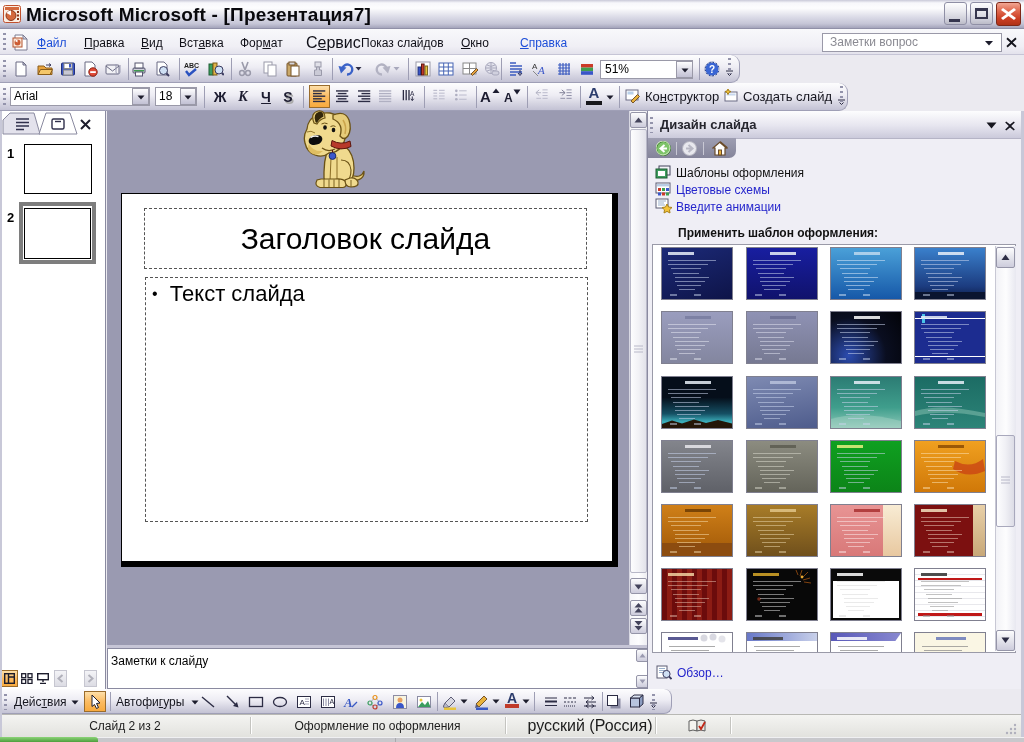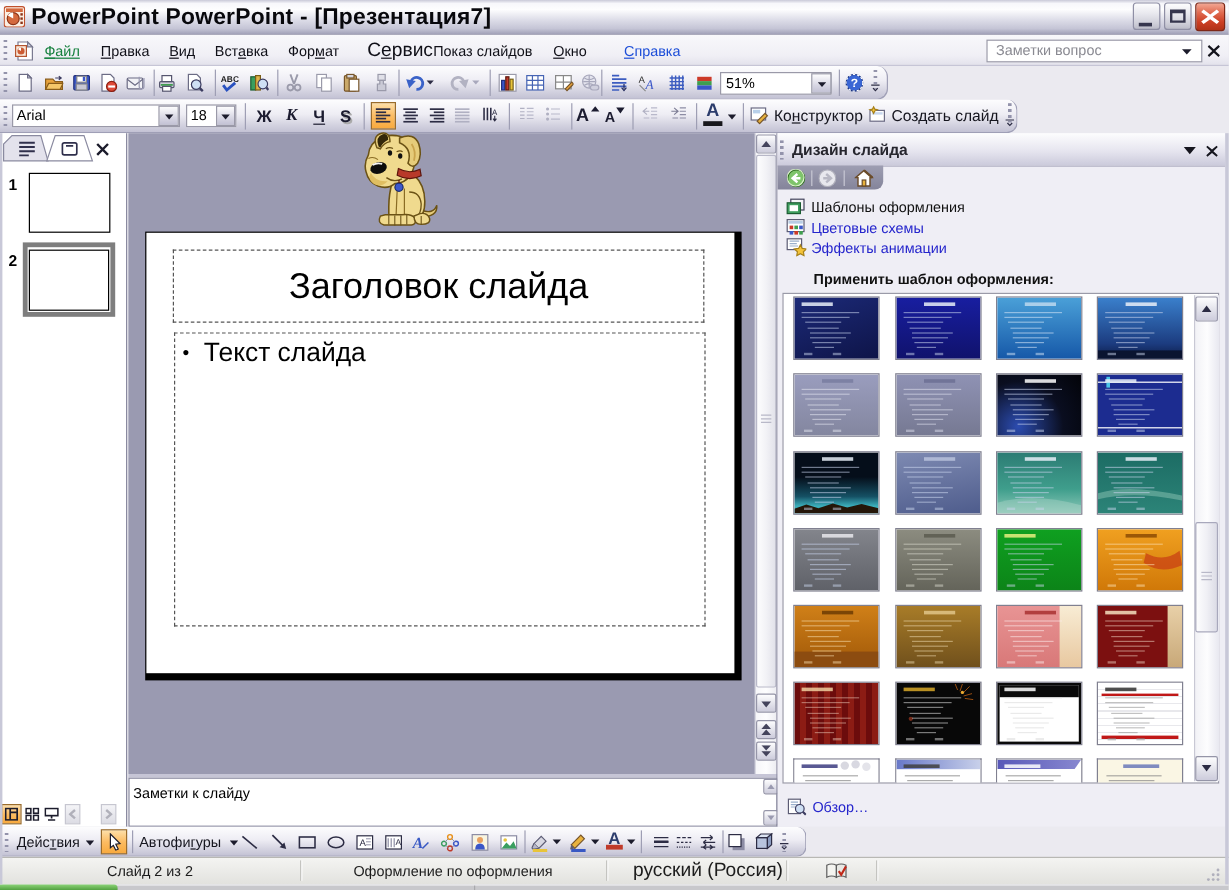--- a/index.html
+++ b/index.html
@@ -13,39 +13,39 @@
 <div style="position:absolute;left:0px;top:0px;width:1024px;height:29px;background:linear-gradient(180deg,#c9c9d8 0%,#f7f7fb 10%,#fdfdfe 28%,#dadae6 60%,#c5c5d6 82%,#a3a3ba 97%,#76768e 100%);"></div>
 <svg style="position:absolute;left:3px;top:5px;" width="18" height="18" viewBox="0 0 18 18">
     <rect x="0.5" y="0.5" width="17" height="17" rx="2" fill="#fceee2" stroke="#c0502d"></rect>
     <rect x="2" y="2" width="14" height="3" fill="#d4693e"></rect>
     <circle cx="8" cy="10.5" r="5" fill="#d4693e" stroke="#8c3317"></circle>
     <path d="M8 10.5 L8 5.5 A5 5 0 0 0 3.5 8 Z" fill="#fff"></path>
     <rect x="14" y="6" width="2" height="2" fill="#8c3317"></rect>
     <rect x="14" y="9.5" width="2" height="2" fill="#8c3317"></rect>
     <rect x="14" y="13" width="2" height="2" fill="#8c3317"></rect>
   </svg>
-<div style="position:absolute;left:26px;top:3px;width:700px;height:23px;font-size:19px;font-weight:bold;color:#08080c;line-height:23px;letter-spacing:0.2px;">PowerPoint PowerPoint - [Презентация7]</div>
+<div style="position:absolute;left:26px;top:3px;width:700px;height:23px;font-size:19px;font-weight:bold;color:#08080c;line-height:23px;letter-spacing:0.2px;">Microsoft Microsoft - [Презентация7]</div>
 <div style="position:absolute;left:944px;top:2px;width:23px;height:23px;background:linear-gradient(180deg,#fdfdfe,#e8e8ee 40%,#cdcdd8 80%,#bcbcc8);border:1px solid #8f8fa5;border-radius:3px;"></div>
 <div style="position:absolute;left:949px;top:19px;width:11px;height:3px;background:#36364e;"></div>
 <div style="position:absolute;left:970px;top:2px;width:23px;height:23px;background:linear-gradient(180deg,#fdfdfe,#e8e8ee 40%,#cdcdd8 80%,#bcbcc8);border:1px solid #8f8fa5;border-radius:3px;"></div>
 <div style="position:absolute;left:975px;top:8px;width:13px;height:11px;border:2px solid #36364e;border-top-width:3px;"></div>
 <div style="position:absolute;left:996px;top:2px;width:25px;height:24px;background:linear-gradient(180deg,#f2a693 0%,#e06a50 35%,#cc3f24 70%,#b03218 100%);border:1px solid #7e2818;border-radius:3px;"></div>
 <svg style="position:absolute;left:1000px;top:6px;" width="17" height="16" viewBox="0 0 17 16">
     <path d="M3 2 L8.5 6 L14 2 L16 4 L10.5 8 L16 12 L14 14 L8.5 10 L3 14 L1 12 L6.5 8 L1 4 Z" fill="#fff"></path>
   </svg>
 <div style="position:absolute;left:0px;top:29px;width:1024px;height:26px;background:linear-gradient(180deg,#f8f8fb,#f0eff5 70%,#e3e2ec 100%);border-bottom:1px solid #c6c5d6;"></div>
 <div class="grip" style="position:absolute;left:3px;top:33px;width:3px;height:18px;"></div>
 <svg style="position:absolute;left:12px;top:34px;" width="17" height="17" viewBox="0 0 17 17">
     <path d="M3 1 H11 L15 5 V16 H3 Z" fill="#fff" stroke="#7a7a90"></path>
     <path d="M11 1 L15 5 H11 Z" fill="#d8d8e4" stroke="#7a7a90"></path>
     <rect x="1" y="4" width="9" height="9" fill="#f8e8da" stroke="#b5552f"></rect>
     <circle cx="5.5" cy="8.5" r="3" fill="#cc5c33"></circle>
     <path d="M5.5 8.5 V5.5 A3 3 0 0 0 3 7 Z" fill="#fff"></path>
   </svg>
-<div style="position:absolute;left:37px;top:36px;width:100px;height:14px;font-size:12px;color:#15803d;line-height:14px;width:auto;text-decoration:underline;"><u>Ф</u>айл</div>
+<div style="position:absolute;left:37px;top:36px;width:100px;height:14px;font-size:12px;color:#1d4ed8;line-height:14px;width:auto;"><u>Ф</u>айл</div>
 <div style="position:absolute;left:84px;top:36px;width:100px;height:14px;font-size:12px;color:#101018;line-height:14px;width:auto;"><u>П</u>равка</div>
 <div style="position:absolute;left:141px;top:36px;width:100px;height:14px;font-size:12px;color:#101018;line-height:14px;width:auto;"><u>В</u>ид</div>
 <div style="position:absolute;left:179px;top:36px;width:100px;height:14px;font-size:12px;color:#101018;line-height:14px;width:auto;">Вст<u>а</u>вка</div>
 <div style="position:absolute;left:240px;top:36px;width:100px;height:14px;font-size:12px;color:#101018;line-height:14px;width:auto;">Фор<u>м</u>ат</div>
 <div style="position:absolute;left:306px;top:36px;width:100px;height:14px;font-size:16px;color:#101018;line-height:14px;width:auto;">С<u>е</u>рвис</div>
 <div style="position:absolute;left:361px;top:36px;width:100px;height:14px;font-size:12px;color:#101018;line-height:14px;width:auto;">Показ слайдов</div>
 <div style="position:absolute;left:461px;top:36px;width:100px;height:14px;font-size:12px;color:#101018;line-height:14px;width:auto;"><u>О</u>кно</div>
 <div style="position:absolute;left:520px;top:36px;width:100px;height:14px;font-size:12px;color:#1d4ed8;line-height:14px;width:auto;"><u>С</u>правка</div>
 <div style="position:absolute;left:822px;top:33px;width:180px;height:19px;background:#fff;border:1px solid #9a99a8;"></div>
 <div style="position:absolute;left:830px;top:36px;width:120px;height:13px;font-size:12px;color:#8a8a92;line-height:13px;">Заметки вопрос</div>
@@ -446,21 +446,21 @@
     <rect x="3" y="10.5" width="3" height="3" fill="#3a56c8"></rect>
     <rect x="7" y="10.5" width="3" height="3" fill="#cc3a28"></rect>
     <rect x="11" y="10.5" width="3" height="3" fill="#3f9e4f"></rect>
   </svg>
 <div style="position:absolute;left:676px;top:183px;width:200px;height:14px;font-size:12px;color:#2525cc;line-height:14px;">Цветовые схемы</div>
 <svg style="position:absolute;left:655px;top:198px;" width="17" height="16" viewBox="0 0 17 16">
     <rect x="1" y="1" width="12" height="9" fill="#fff" stroke="#5c5c74"></rect>
     <path d="M3 3 H11 M3 5 H9 M3 7 H10" stroke="#9ab0cc"></path>
     <path d="M12 6 L13.5 9 L17 9.5 L14.5 11.8 L15 15 L12 13.4 L9 15 L9.5 11.8 L7 9.5 L10.5 9 Z" fill="#f4c33a" stroke="#a8821a"></path>
   </svg>
-<div style="position:absolute;left:676px;top:200px;width:200px;height:14px;font-size:12px;color:#2525cc;line-height:14px;">Эффекты анимации</div>
+<div style="position:absolute;left:676px;top:200px;width:200px;height:14px;font-size:12px;color:#2525cc;line-height:14px;">Введите анимации</div>
 <div style="position:absolute;left:655px;top:226px;width:340px;height:15px;font-size:12px;font-weight:bold;color:#111;line-height:15px;padding-left:23px;">Применить шаблон оформления:</div>
 <div style="position:absolute;left:652px;top:244px;width:364px;height:409px;background:#fff;border:1px solid #9a9aa8;"></div>
 <div style="position:absolute;left:661px;top:247px;width:72px;height:53px;border:1px solid #808090;overflow:hidden;">
     <div style="position:absolute;left:0;top:0;width:70px;height:51px;background:linear-gradient(160deg,#1c2a78,#0e1448);">
       <div style="position:absolute;left:6px;top:4px;width:26px;height:2.5px;background:#e8eef8;opacity:0.85;"></div>
       <div style="position:absolute;left:6px;top:12px;width:48px;height:1px;background:#c8d4ec;opacity:0.55;"></div>
       <div style="position:absolute;left:6px;top:16px;width:40px;height:1px;background:#c8d4ec;opacity:0.55;"></div>
       <div style="position:absolute;left:9px;top:20px;width:30px;height:1px;background:#c8d4ec;opacity:0.55;"></div>
       <div style="position:absolute;left:11px;top:25px;width:26px;height:1px;background:#c8d4ec;opacity:0.55;"></div>
       <div style="position:absolute;left:13px;top:29px;width:34px;height:1px;background:#c8d4ec;opacity:0.55;"></div>

